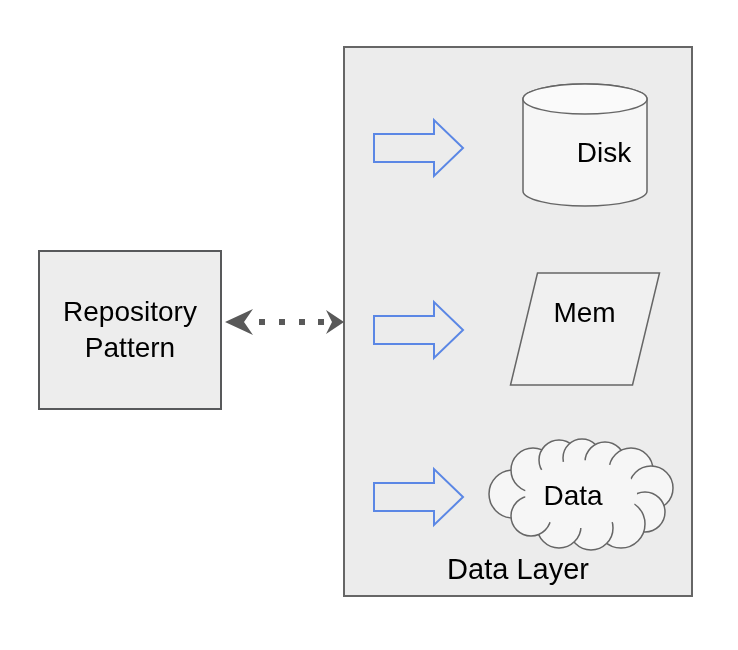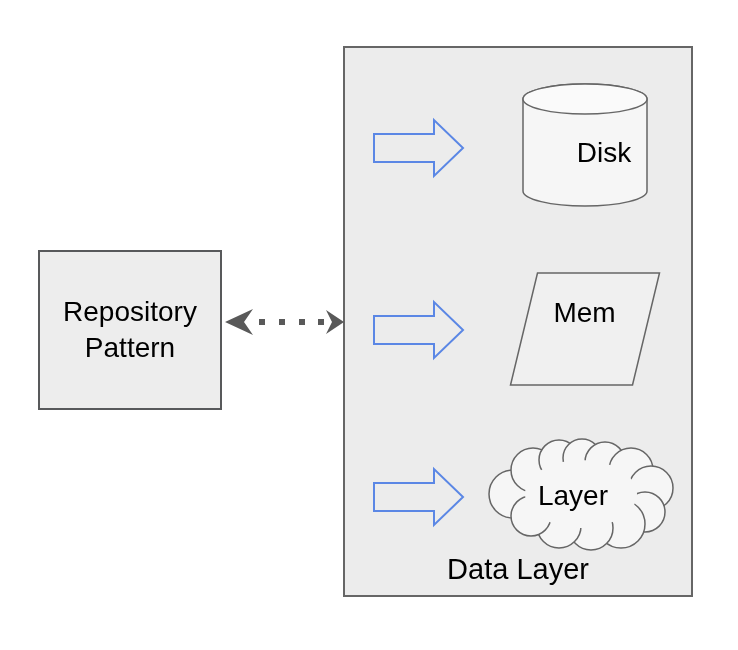--- a/index.html
+++ b/index.html
@@ -110,20 +110,20 @@
       <circle cx="164" cy="52" r="22"></circle>
       <circle cx="158" cy="76" r="20"></circle>
       <circle cx="134" cy="88" r="24"></circle>
       <circle cx="104" cy="92" r="22"></circle>
       <circle cx="72" cy="90" r="22"></circle>
       <circle cx="44" cy="80" r="20"></circle>
     </g>
     <ellipse cx="94" cy="58" rx="56" ry="34" fill="#f6f6f6" stroke="none"></ellipse>
   </svg>
   <div class="abs shape-label" style="left:487px; top:438px; width:172px; height:116px;">
-    <span>Layer</span>
+    <span>Data</span>
   </div>
 
   <div class="abs group-label" style="left:343px; top:551px; width:350px; height:36px;">
     <span>Data Layer</span>
   </div>
 
 </div>
 
 </body></html>

